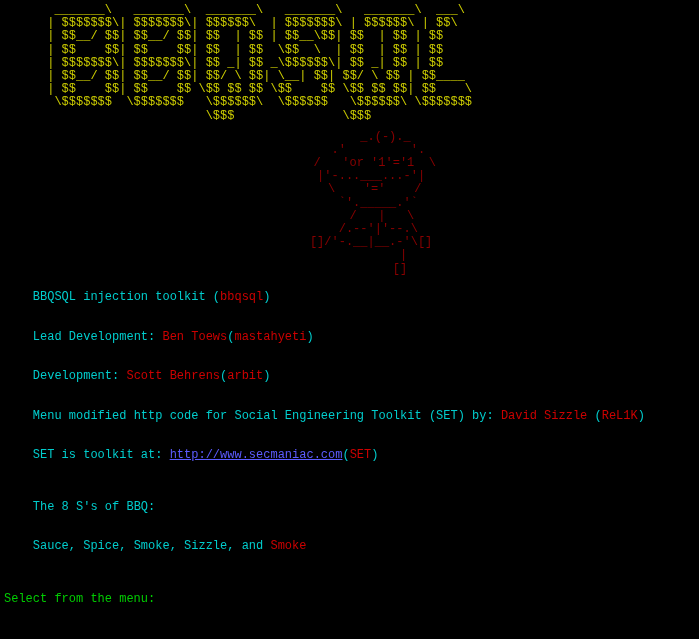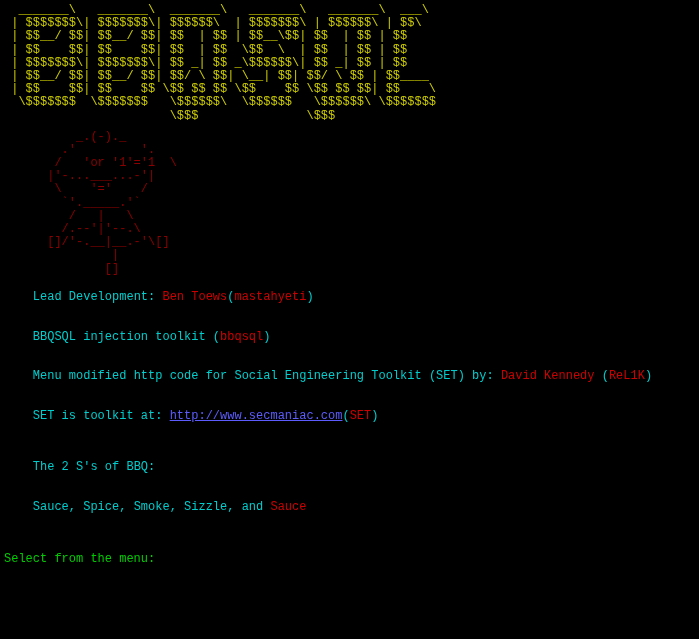--- a/index.html
+++ b/index.html
@@ -13,22 +13,22 @@
       width: 699px;
       height: 639px;
       box-sizing: border-box;
       overflow: hidden;
     }
     pre {
       margin: 0;
       font-family: inherit;
       white-space: pre;
     }
-    .yellow { color: #cdcd00; }
-    .darkred { color: #8b0000; }
+    .yellow { color: #cdcd00; margin-left: 36px; }
+    .darkred { color: #8b0000; text-align: center; }
     .red { color: #cd0000; }
     .cyan { color: #00cdcd; }
     .blue-link { color: #5c5cff; text-decoration: underline; text-align: right; }
     .info-block { margin-top: 2px; }
     .info-line { white-space: pre; }
     .menu-header { color: #00cd00; margin-top: 26px; }
     a { text-decoration: underline; }
   </style>
 </head>
 <body>
@@ -50,33 +50,36 @@
        \    '='    /
         `'._____.'`
          /   |   \
         /.--'|'--.\
       []/'-.__|__.-'\[]
                |
               []</pre>
 
 <div class="info-block">
   <div class="info-line">
+    <span class="cyan">BBQSQL injection toolkit (</span><span class="red">bbqsql</span><span class="cyan">)</span>
+  </div>
+  <div class="info-line">
     <span class="cyan">Lead Development: </span><span class="red">Ben Toews</span><span class="cyan">(</span><span class="red">mastahyeti</span><span class="cyan">)</span>
   </div>
   <div class="info-line">
-    <span class="cyan">BBQSQL injection toolkit (</span><span class="red">bbqsql</span><span class="cyan">)</span>
+    <span class="cyan">Development: </span><span class="red">Scott Behrens</span><span class="cyan">(</span><span class="red">arbit</span><span class="cyan">)</span>
   </div>
   <div class="info-line">
-    <span class="cyan">Menu modified http code for Social Engineering Toolkit (SET) by: </span><span class="red">David Kennedy</span><span class="cyan"> (</span><span class="red">ReL1K</span><span class="cyan">)</span>
+    <span class="cyan">Menu modified http code for Social Engineering Toolkit (SET) by: </span><span class="red">David Sizzle</span><span class="cyan"> (</span><span class="red">ReL1K</span><span class="cyan">)</span>
   </div>
   <div class="info-line">
     <span class="cyan">SET is toolkit at: </span><a class="blue-link">http://www.secmaniac.com</a><span class="cyan">(</span><span class="red">SET</span><span class="cyan">)</span>
   </div>
   <div style="height:12px"></div>
   <div class="info-line">
-    <span class="cyan">The 2 S's of BBQ:</span>
+    <span class="cyan">The 8 S's of BBQ:</span>
   </div>
   <div class="info-line">
-    <span class="cyan">Sauce, Spice, Smoke, Sizzle, and </span><span class="red">Sauce</span>
+    <span class="cyan">Sauce, Spice, Smoke, Sizzle, and </span><span class="red">Smoke</span>
   </div>
 </div>
 
 <div class="menu-header">Select from the menu:</div>
 
 </body></html>

